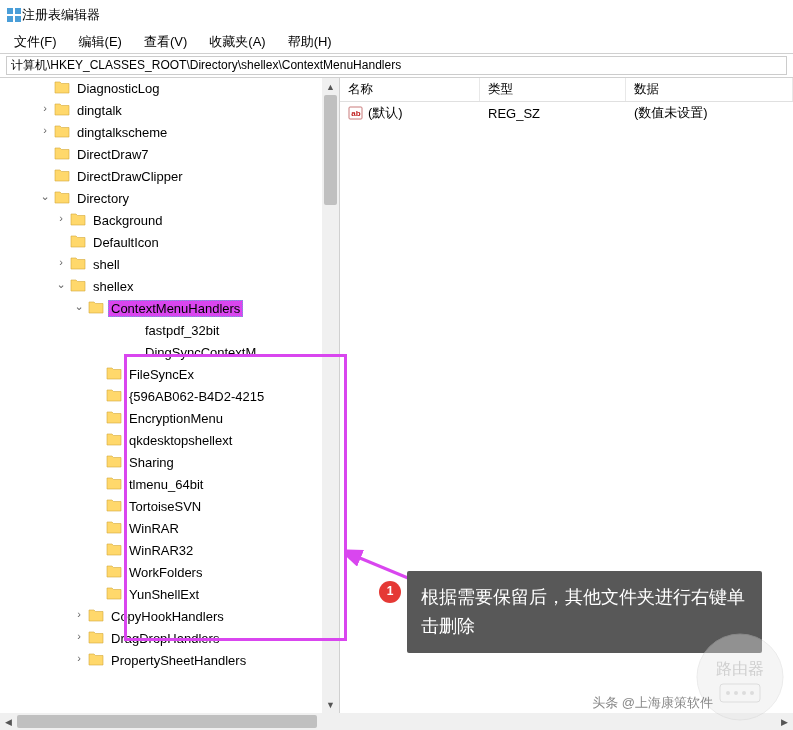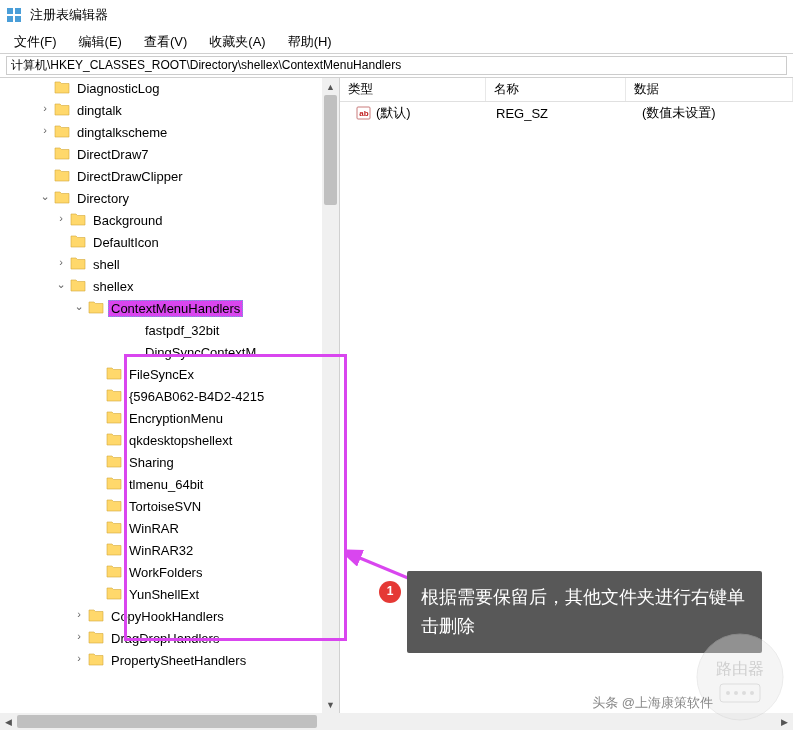--- a/index.html
+++ b/index.html
@@ -1,18 +1,18 @@
 <!DOCTYPE html>
 <html><head>
 <meta charset="utf-8">
 <style>
 * { margin: 0; padding: 0; box-sizing: border-box; }
 body { font-family: "Microsoft YaHei", "Segoe UI", Tahoma, sans-serif; font-size: 13px; background: #fff; width: 793px; height: 730px; overflow: hidden; position: relative; }
 
-.titlebar { height: 30px; display: flex; align-items: center; padding: 11px 6px; gap: 8px; background: #fff; }
+.titlebar { height: 30px; display: flex; align-items: center; padding: 11px 6px; background: #fff; }
 .titlebar .app-icon { width: 16px; height: 16px; }
 .titlebar .title { font-size: 13px; }
 
 .menubar { height: 24px; display: flex; align-items: center; padding: 0 6px; gap: 6px; border-bottom: 1px solid #d0d0d0; }
 .menubar .menu-item { padding: 2px 8px; cursor: default; }
 
 .addressbar { height: 24px; display: flex; align-items: center; padding: 2px 6px; border-bottom: 1px solid #d0d0d0; }
 .addressbar input { flex: 1; border: 1px solid #ccc; font-size: 12px; padding: 1px 4px; height: 19px; font-family: inherit; }
 
 .content { display: flex; height: calc(100% - 30px - 24px - 24px - 17px); }
@@ -35,21 +35,21 @@
 .l3 { padding-left: 86px; }
 .l4 { padding-left: 104px; }
 
 .list-pane { flex: 1; position: relative; }
 .list-header { display: flex; height: 24px; border-bottom: 1px solid #e0e0e0; }
 .list-header .col { padding: 3px 8px; border-right: 1px solid #e8e8e8; font-size: 12.5px; }
 .col-name { width: 140px; }
 .col-type { width: 146px; }
 .col-data { flex: 1; }
 .list-row { display: flex; height: 22px; align-items: center; }
-.list-row .cell { padding: 2px 16px; }
+.list-row .cell { padding: 2px 8px; }
 .string-icon { width: 16px; height: 16px; margin-right: 4px; flex-shrink:0; display:inline-flex; align-items:center; justify-content:center; }
 .cell-name { width: 140px; display:flex; align-items:center; }
 
 .hscroll { position: absolute; bottom: 0; left: 0; right: 0; height: 17px; background: #f0f0f0; display:flex; align-items:center; }
 .hscroll .arrow-left, .hscroll .arrow-right { width: 17px; display:flex; align-items:center; justify-content:center; color:#555; font-size:9px; }
 .hscroll .htrack { flex:1; height:100%; position:relative; }
 .hscroll .hthumb { position:absolute; left:0; top:2px; bottom:2px; width:300px; background:#c0c0c0; border-radius:2px; }
 
 .annot-box { position: absolute; border: 3px solid #d946ef; pointer-events: none; }
 .annot-box.box1 { left: 124px; top: 354px; width: 223px; height: 287px; }
@@ -281,22 +281,22 @@
     </div>
     <div class="vscroll">
       <div class="arrow-up">▲</div>
       <div class="thumb"></div>
       <div class="arrow-down" style="position:absolute;bottom:0;left:0;right:0;">▼</div>
     </div>
   </div>
 
   <div class="list-pane">
     <div class="list-header">
+      <div class="col col-name">名称</div>
       <div class="col col-type">类型</div>
-      <div class="col col-name">名称</div>
       <div class="col col-data">数据</div>
     </div>
     <div class="list-row">
       <div class="cell cell-name">
         <span class="string-icon">
           <svg viewBox="0 0 16 16">
               <rect x="1" y="2" width="13" height="12" rx="1" fill="#fff" stroke="#c97a7a"></rect>
               <text x="8" y="11" font-size="8" text-anchor="middle" fill="#c02020" font-weight="bold">ab</text>
             </svg>
         </span>

